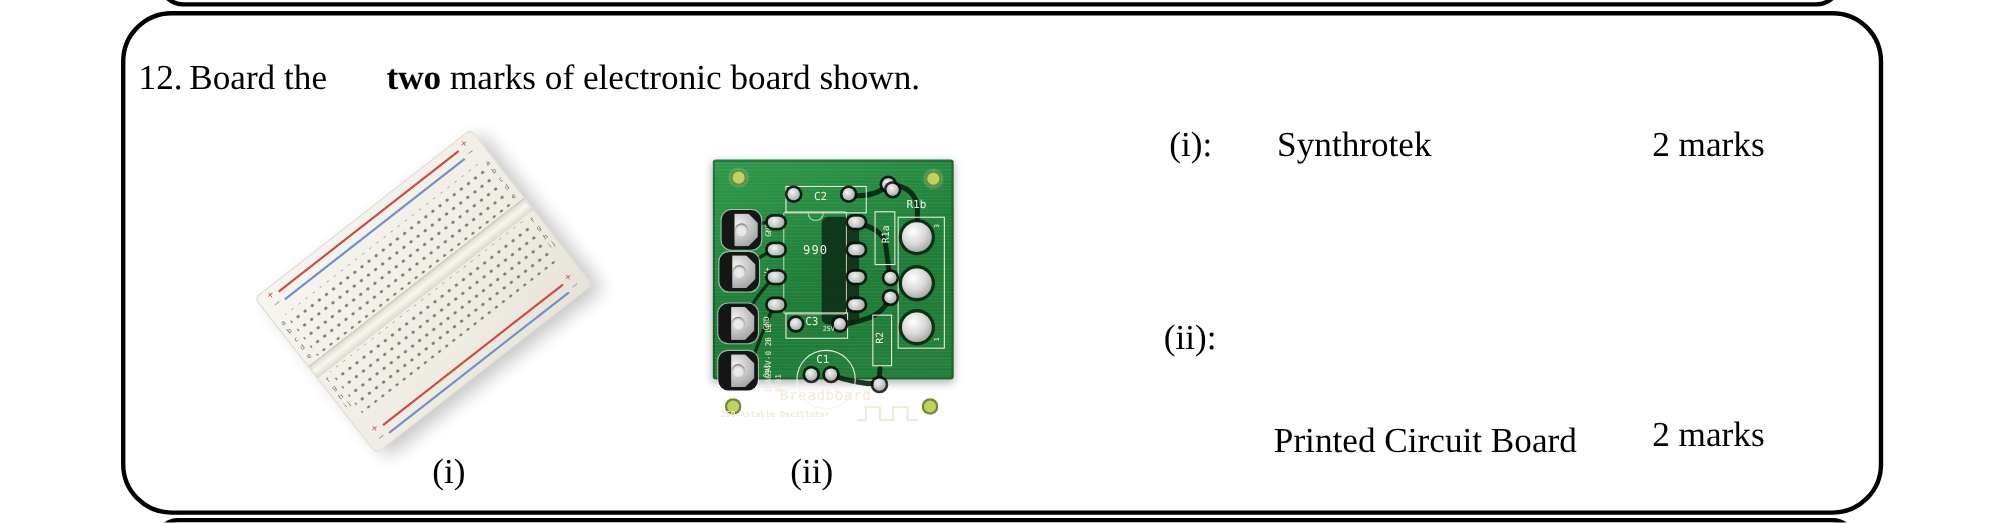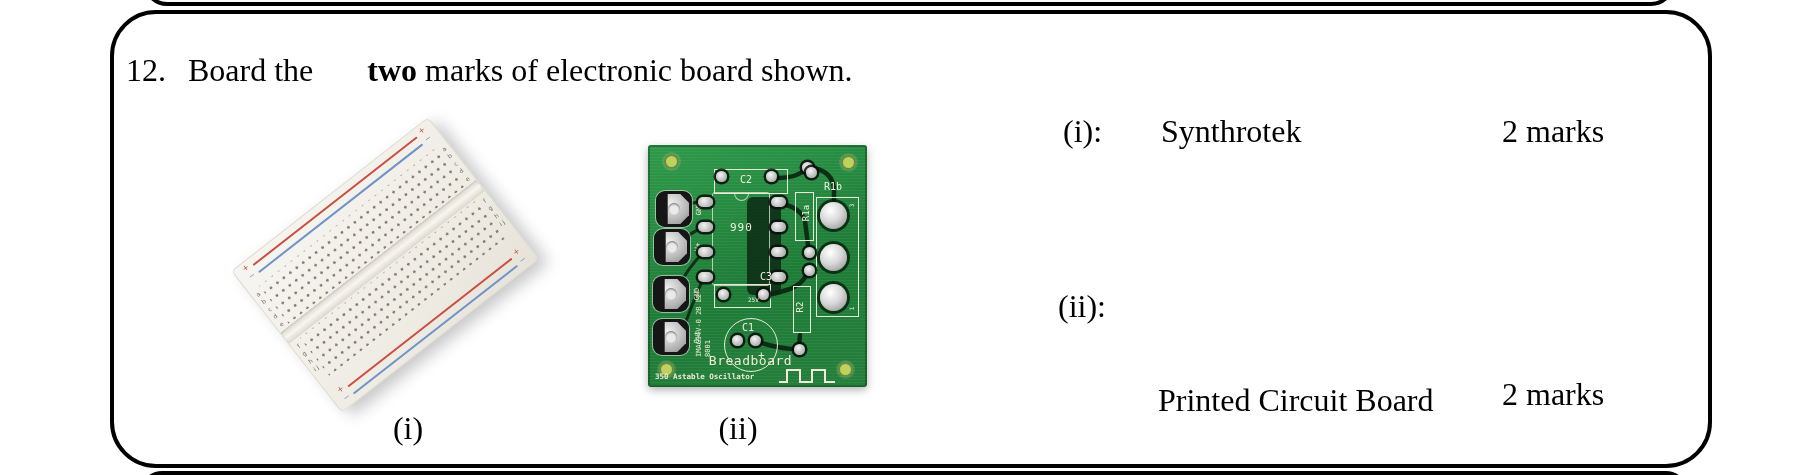--- a/index.html
+++ b/index.html
@@ -9,21 +9,21 @@
   }
   *{box-sizing:border-box;}
 
   
   .box{position:absolute;border:4px solid #000;background:transparent;}
   .box-prev{left:143px;top:-42px;width:1532px;height:48px;border-radius:34px;}
   .box-main{left:110px;top:10px;width:1602px;height:458px;border-radius:46px;}
   .box-next{left:140px;top:471px;width:1548px;height:44px;border-radius:34px;}
 
   
-  .question{position:absolute;left:126px;top:52px;font-size:32px;display:flex;gap:22px;white-space:pre;}
+  .question{position:absolute;left:126px;top:52px;font-size:32px;display:flex;gap:6px;white-space:pre;}
   .question b{font-weight:bold;margin-left:46px;}
 
   
   .ans{position:absolute;font-size:32px;white-space:pre;}
   .ans-i-label{left:1063px;top:113px;}
   .ans-i-value{left:1161px;top:113px;}
   .ans-i-marks{left:1502px;top:113px;}
   .ans-ii-label{left:1058px;top:288px;}
   .ans-ii-value{left:1158px;top:288px;line-height:45px;}
   .ans-ii-marks{left:1502px;top:376px;}
@@ -63,21 +63,21 @@
   }
   .bb-letters{
     position:absolute;width:6px;font-family:"DejaVu Sans",sans-serif;
     font-size:6px;line-height:9.4px;color:#6b6b61;text-align:center;white-space:normal;
   }
   .lt-a-l{left:3px;top:29px;} .lt-a-r{right:3px;top:29px;}
   .lt-f-l{left:3px;top:95px;} .lt-f-r{right:3px;top:95px;}
 
   
   .pcb{
-    position:absolute;left:648px;top:145px;width:219px;height:242px;
+    position:absolute;left:648px;top:145px;width:219px;height:200px;
     background:linear-gradient(160deg,#2f9a4b,#1e7c37 55%,#247f3b);
     border-radius:3px;
     box-shadow:0 3px 8px rgba(0,0,0,.30), inset 0 0 0 2px rgba(0,40,12,.35);
     font-family:"DejaVu Sans Mono",monospace;
   }
   .pcb::before{
     content:"";position:absolute;inset:0;border-radius:3px;pointer-events:none;
     background:repeating-linear-gradient(180deg,rgba(255,255,255,.05) 0 1px,transparent 1px 3px);
   }
   .pcb-traces{position:absolute;left:0;top:0;}
@@ -108,21 +108,21 @@
   .silk-r2 {left:145px;top:141px;width:18px;height:47px;}
   .silk-c3 {left:66px;top:139px;width:57px;height:24px;}
   .silk-c1 {left:76px;top:173px;width:54px;height:54px;border-radius:50%;}
 
   .slabel{position:absolute;color:#f2eedd;}
   .lbl-c2 {left:92px;top:29px;font-size:10px;}
   .lbl-r1b{left:176px;top:36px;font-size:10px;}
   .lbl-r1a{left:150px;top:63px;font-size:9px;transform:rotate(-90deg);}
   .lbl-555{left:82px;top:76px;font-size:11px;letter-spacing:1px;}
   .lbl-r2 {left:147px;top:157px;font-size:9px;transform:rotate(-90deg);}
-  .lbl-c3 {left:84px;top:126px;font-size:10px;padding-left:28px;}
+  .lbl-c3 {left:84px;top:142px;font-size:10px;}
   .lbl-c3v{left:100px;top:151px;font-size:6px;}
   .lbl-c1 {left:94px;top:177px;font-size:10px;}
   .lbl-cplus{left:110px;top:204px;font-size:11px;}
   .lbl-pin3{left:202px;top:57px;font-size:6px;transform:rotate(-90deg);}
   .lbl-pin1{left:202px;top:160px;font-size:6px;transform:rotate(-90deg);}
 
   .fab{position:absolute;left:47px;top:212px;transform:rotate(-90deg);transform-origin:0 0;
     color:#ece7d4;font-size:7px;line-height:8.5px;white-space:pre;}
   .brand{position:absolute;left:0;right:14px;top:208px;text-align:center;color:#f0ead6;
     font-size:13px;letter-spacing:.5px;}

